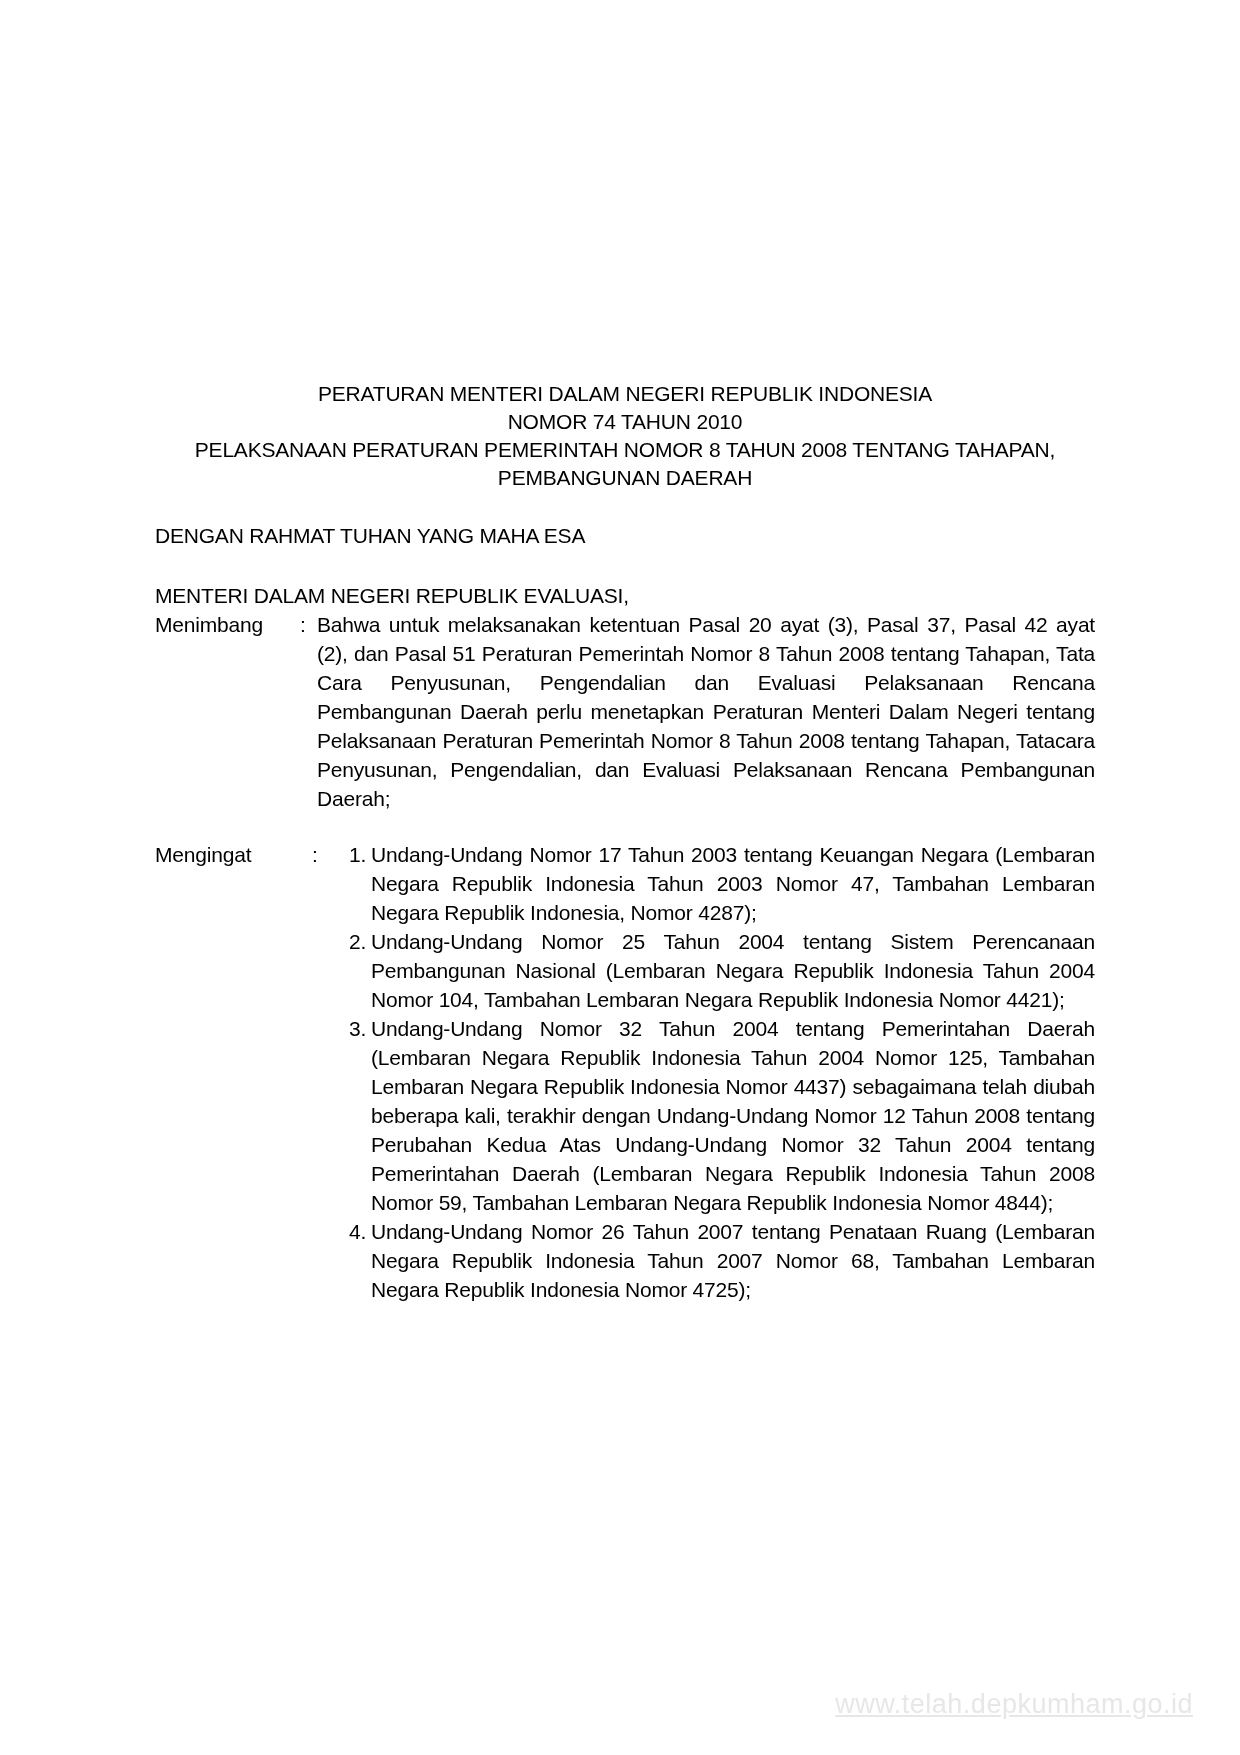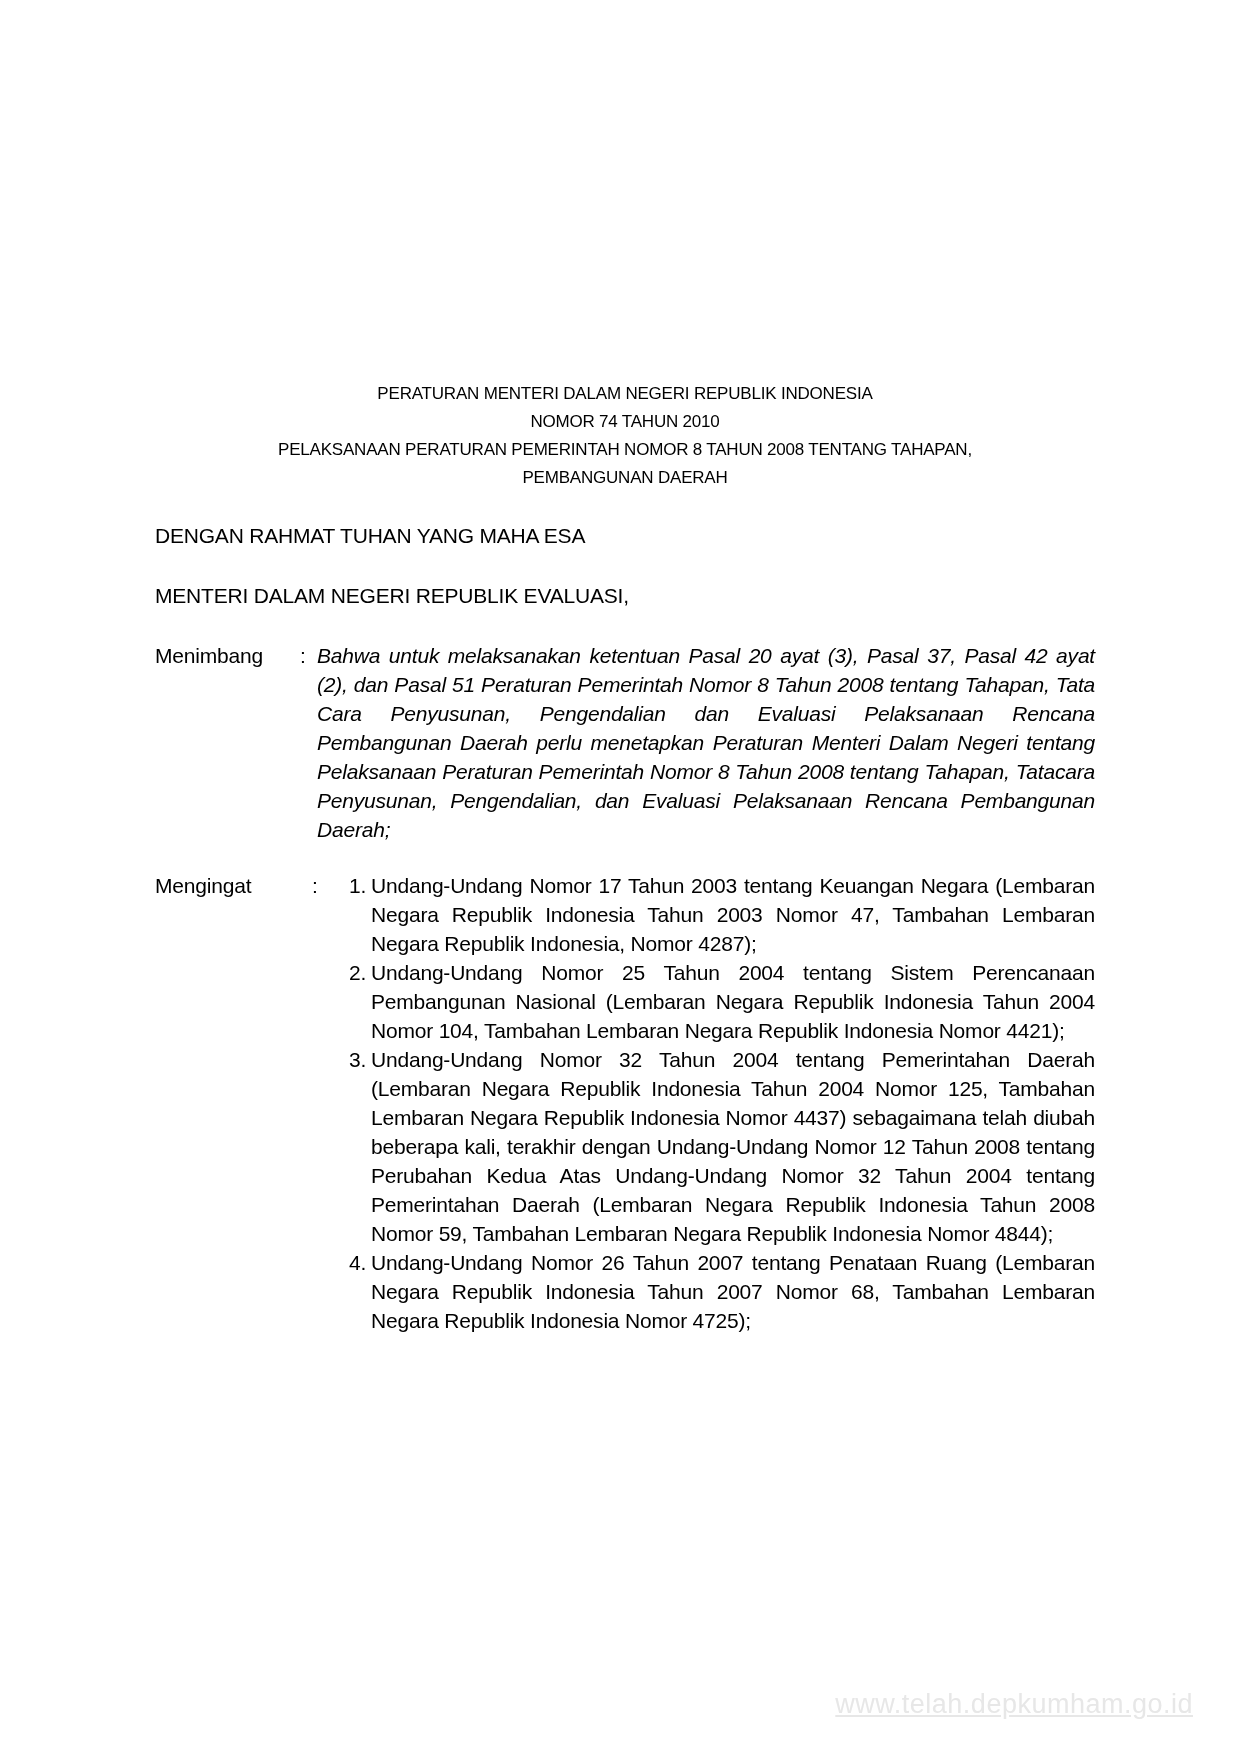--- a/index.html
+++ b/index.html
@@ -11,47 +11,46 @@
     background: #ffffff;
     overflow: hidden;
     font-family: "Liberation Sans", sans-serif;
     color: #000000;
   }
   .content {
     padding: 380px 145px 0 155px;
   }
   .title-block {
     text-align: center;
-    font-size: 17px;
+    font-size: 21px;
     line-height: 28px;
     letter-spacing: -0.2px;
   }
   .centered-line {
     text-align: left;
     font-size: 21px;
     line-height: 28px;
     letter-spacing: -0.2px;
   }
   .invocation { margin-top: 30px; }
   .issuer { margin-top: 32px; }
   .section {
     display: grid;
     grid-template-columns: 145px 17px 1fr;
     font-size: 21px;
     line-height: 29px;
     letter-spacing: -0.2px;
   }
-  .section-menimbang { margin-top: 31px; }
+  .section-menimbang { }
   .section-mengingat { margin-top: 27px; gap: 12px; }
   .sec-label { text-align: left; }
   .sec-colon { text-align: left; }
   .body-text {
     text-align: justify;
     text-justify: inter-word;
-    font-style: italic;
   }
   .legal-list { list-style: none; }
   .legal-list li {
     position: relative;
     padding-left: 30px;
     text-align: justify;
     text-justify: inter-word;
   }
   .legal-list .num {
     position: absolute;

